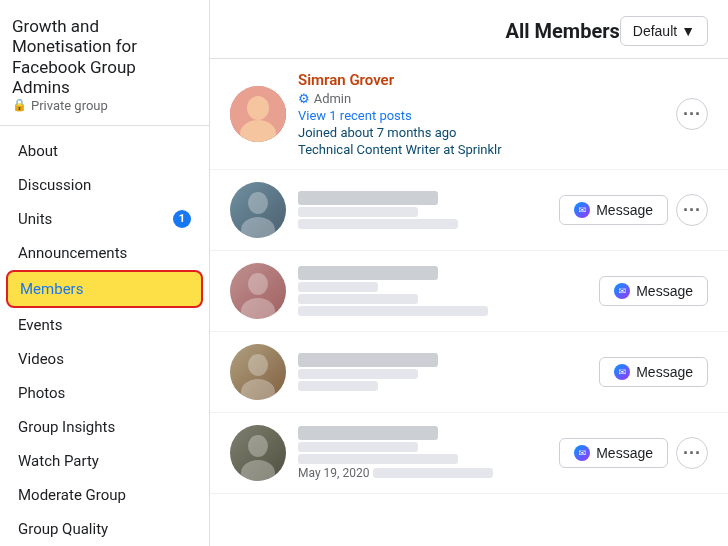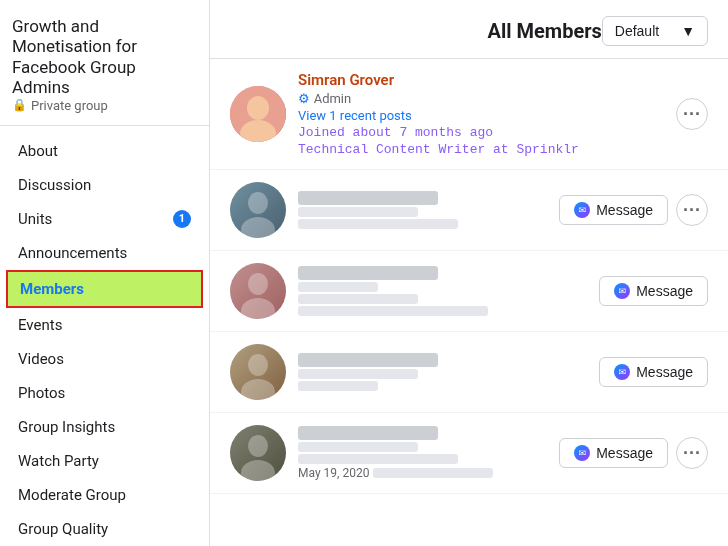--- a/index.html
+++ b/index.html
@@ -56,25 +56,25 @@
       font-size: 15px;
       color: #1c1e21;
       display: flex;
       align-items: center;
       justify-content: space-between;
       border-radius: 6px;
       margin: 0 6px;
       position: relative;
     }
     .sidebar-item.active {
-      background: #bef264;
+      background: #fde047;
       color: #1877f2;
-      font-weight: 700;
+      font-weight: 400;
       border: 2px solid #e02020;
-      border-radius: 0;
+      border-radius: 8px;
     }
     .badge {
       background: #1877f2;
       color: #fff;
       border-radius: 50%;
       width: 18px;
       height: 18px;
       display: flex;
       align-items: center;
       justify-content: center;
@@ -98,21 +98,21 @@
       border-bottom: 1px solid #dddfe2;
     }
     .main-title {
       font-size: 20px;
       font-weight: 700;
       color: #1c1e21;
     }
     .default-btn {
       display: flex;
       align-items: center;
-      gap: 22px;
+      gap: 4px;
       padding: 6px 12px;
       border: 1px solid #ccd0d5;
       border-radius: 6px;
       background: #fff;
       cursor: pointer;
       font-size: 14px;
       color: #1c1e21;
       font-weight: 500;
     }
 
@@ -167,22 +167,21 @@
       color: #1877f2;
       font-size: 13px;
     }
     .member-link {
       font-size: 13px;
       color: #1877f2;
       cursor: pointer;
     }
     .member-meta {
       font-size: 13px;
-      color: #8b5cf6;
-      font-family: Liberation Mono, monospace;
+      color: #0c4a6e;
     }
     .member-actions {
       display: flex;
       align-items: center;
       gap: 8px;
       flex-shrink: 0;
     }
     .message-btn {
       display: flex;
       align-items: center;

